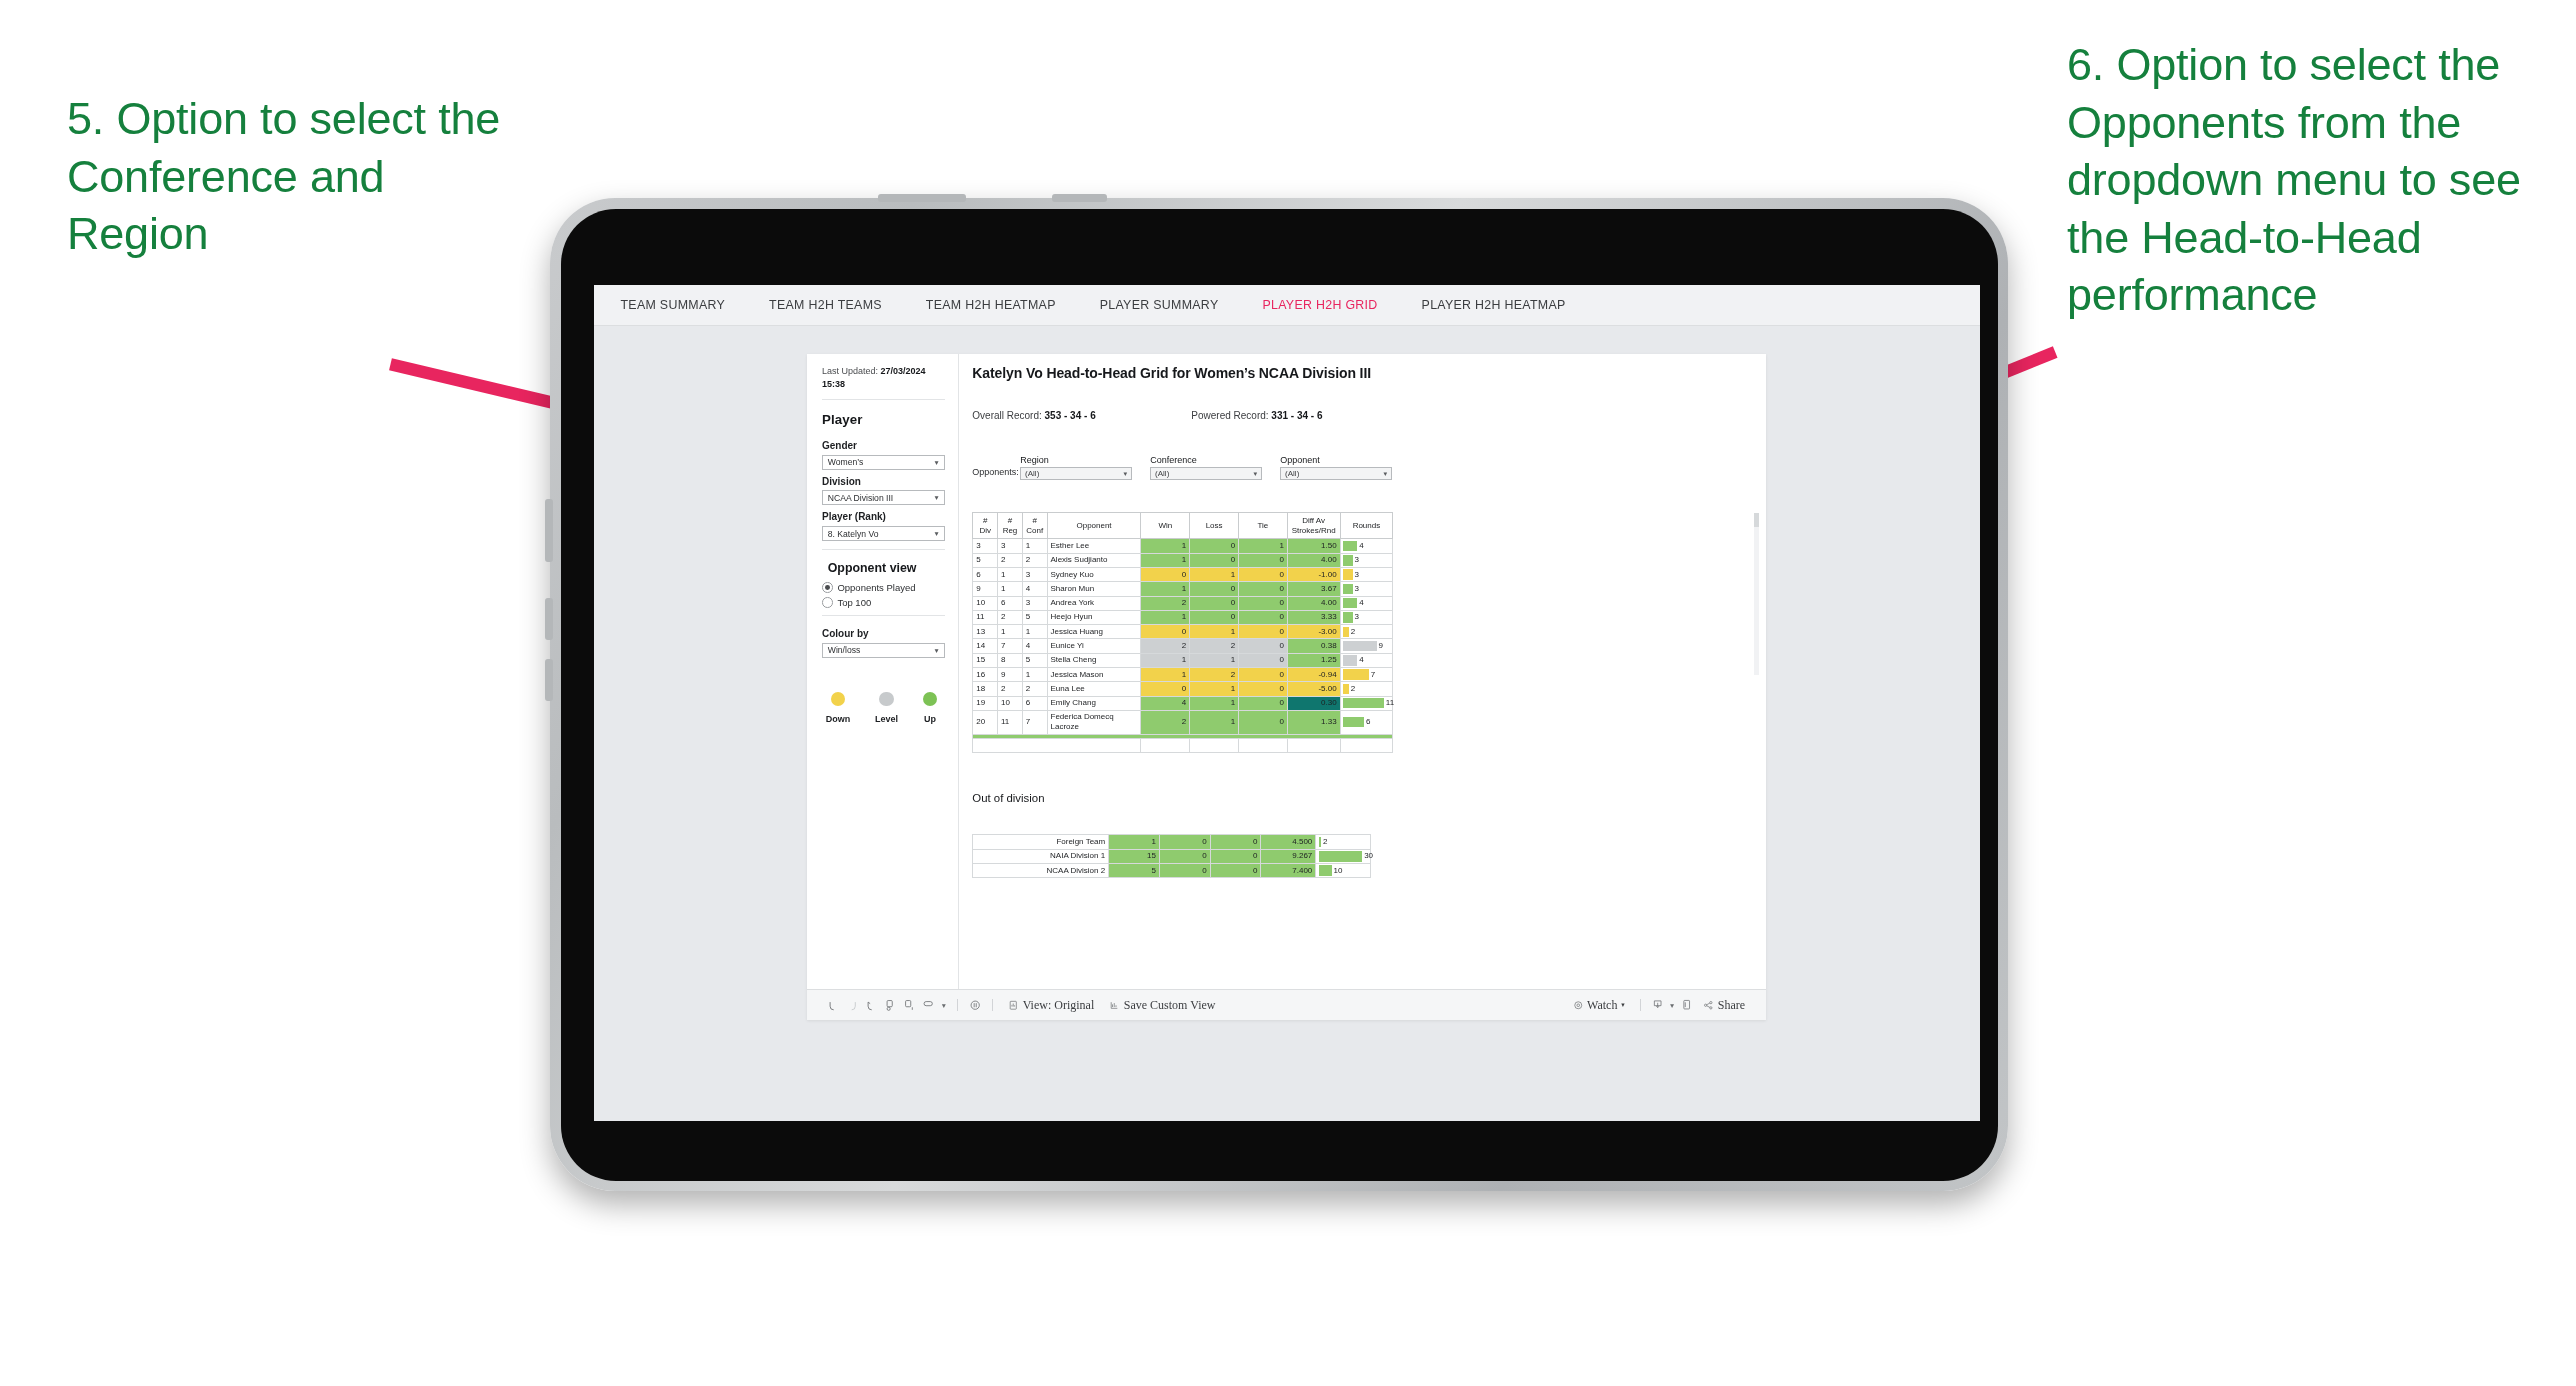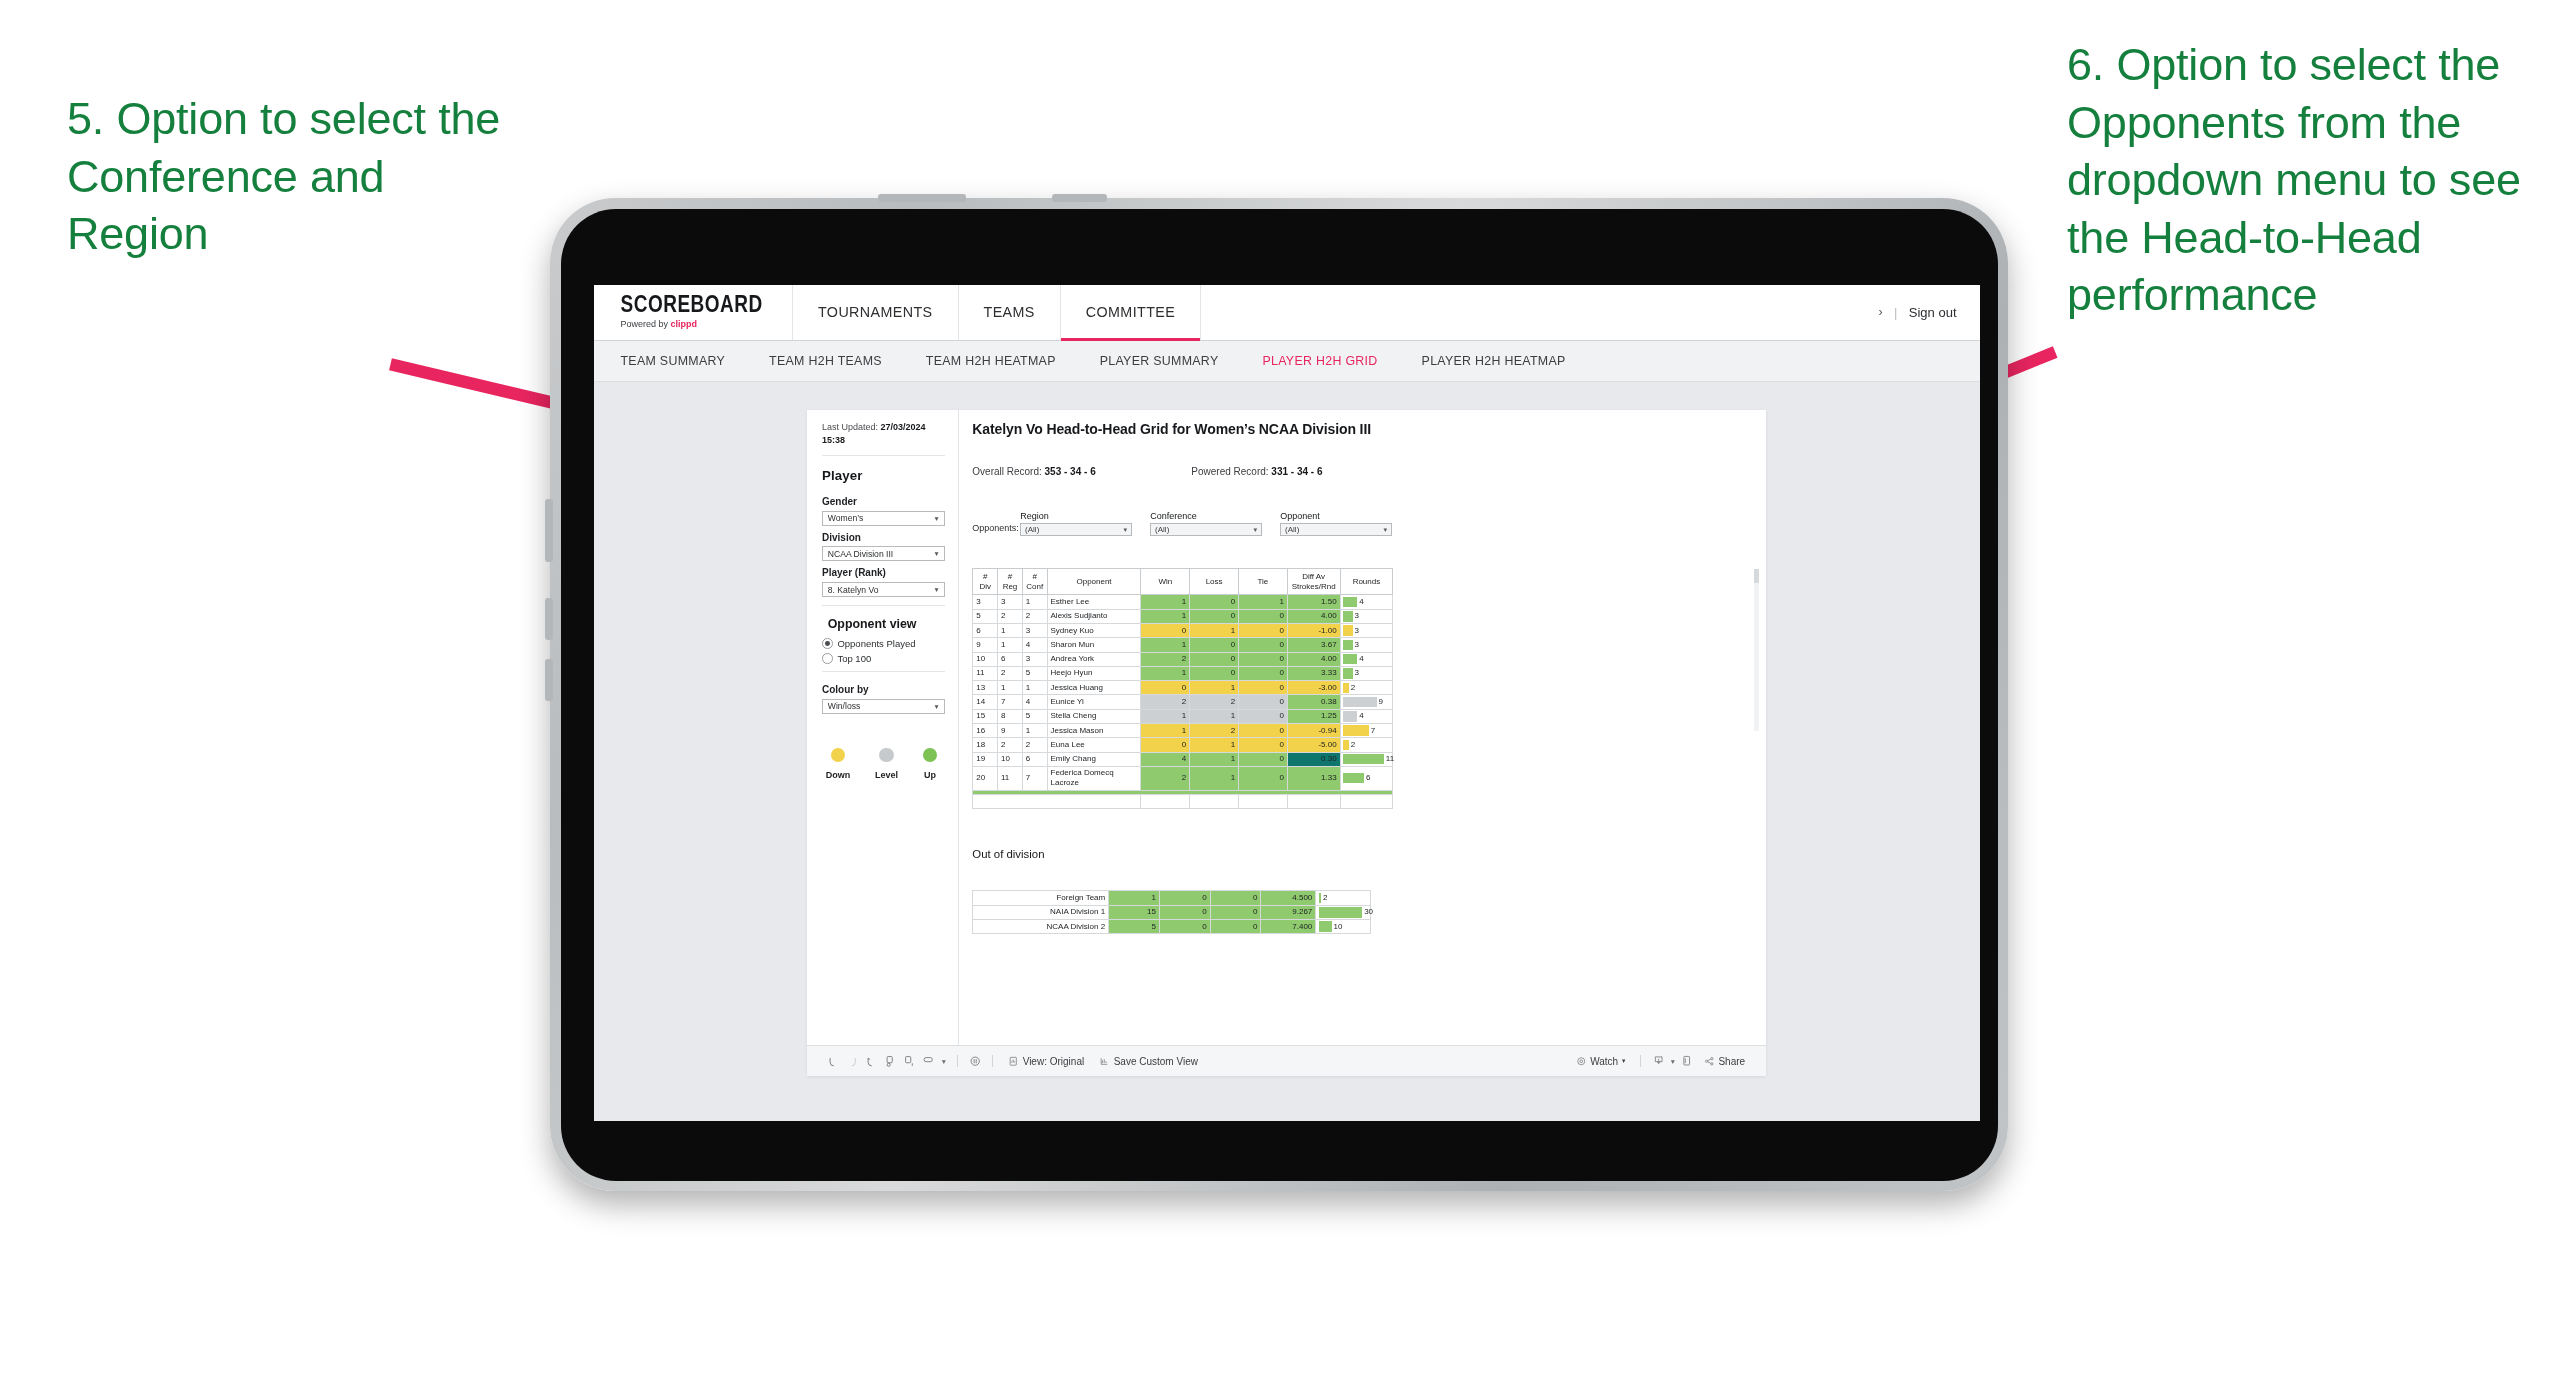--- a/index.html
+++ b/index.html
@@ -235,21 +235,21 @@
     font-size:9px;color:#4a4c4f;gap:0;
     flex:0 0 30px;
   }
   .tb-ico{
     width:19px;height:19px;display:flex;align-items:center;justify-content:center;
     color:#6b6e71;font-size:12.4px;
   }
   .tb-sep{width:1px;height:12.4px;background:#d2d4d7;margin:0 7.6px;}
   .tb-item{display:flex;align-items:center;gap:3.8px;padding:0 7.6px;color:#3b3d40;font-size:9px;white-space:nowrap;}
   .tb-right{margin-left:auto;display:flex;align-items:center;}
-  .tb-cap{font-size:10px;}
+  .tb-cap{font-size:12px;font-family:Liberation Serif, serif;}
   svg.ti{display:block;}
 </style>
 </head>
 <body>
 
 <svg class="arrow-svg" viewBox="0 0 2707 1457">
   <defs>
     <marker id="ah1" markerWidth="6" markerHeight="6" refX="3" refY="3" orient="auto">
       <path d="M0,0 L6,3 L0,6 z" fill="#e8255f"></path>
     </marker>
@@ -265,36 +265,20 @@
   <div class="tablet-outer">
     <div class="btn-side" id="btn-top-1"></div>
     <div class="btn-side" id="btn-top-2"></div>
     <div class="btn-side" id="btn-left-1"></div>
     <div class="btn-side" id="btn-left-2"></div>
     <div class="btn-side" id="btn-left-3"></div>
     <div class="tablet-inner">
 
       <div class="tablet-screen">
 
-        <div class="app-header">
-          <div class="brand">
-            <div class="brand-title">SCOREBOARD</div>
-            <div class="brand-sub"><span>Powered by </span><span class="clippd">clippd</span></div>
-          </div>
-          <div class="nav-main">
-            <div class="nav-main-item">TOURNAMENTS</div>
-            <div class="nav-main-item">TEAMS</div>
-            <div class="nav-main-item active">COMMITTEE</div>
-          </div>
-          <div class="header-right">
-            <span class="hr-chev">›</span>
-            <span class="hr-sep">|</span>
-            <span>Sign out</span>
-          </div>
-        </div>
 
         <div class="sub-nav">
           <div class="sub-nav-item">TEAM SUMMARY</div>
           <div class="sub-nav-item">TEAM H2H TEAMS</div>
           <div class="sub-nav-item">TEAM H2H HEATMAP</div>
           <div class="sub-nav-item">PLAYER SUMMARY</div>
           <div class="sub-nav-item active">PLAYER H2H GRID</div>
           <div class="sub-nav-item">PLAYER H2H HEATMAP</div>
         </div>
 

